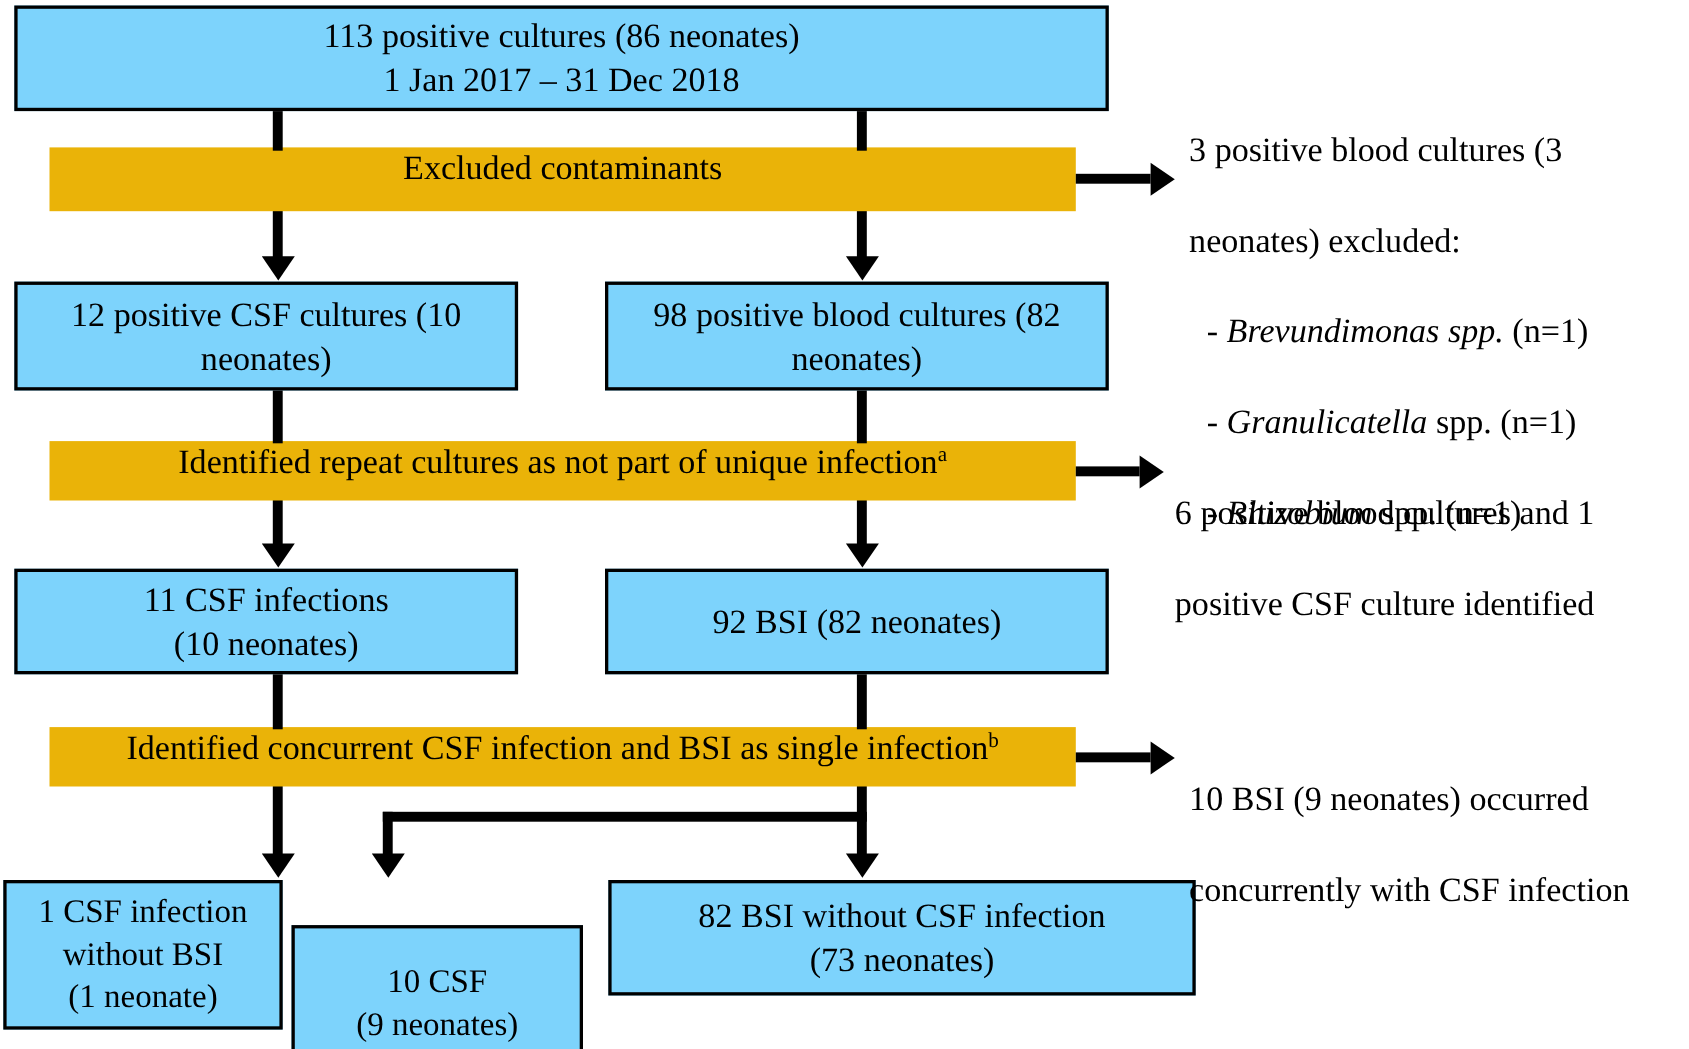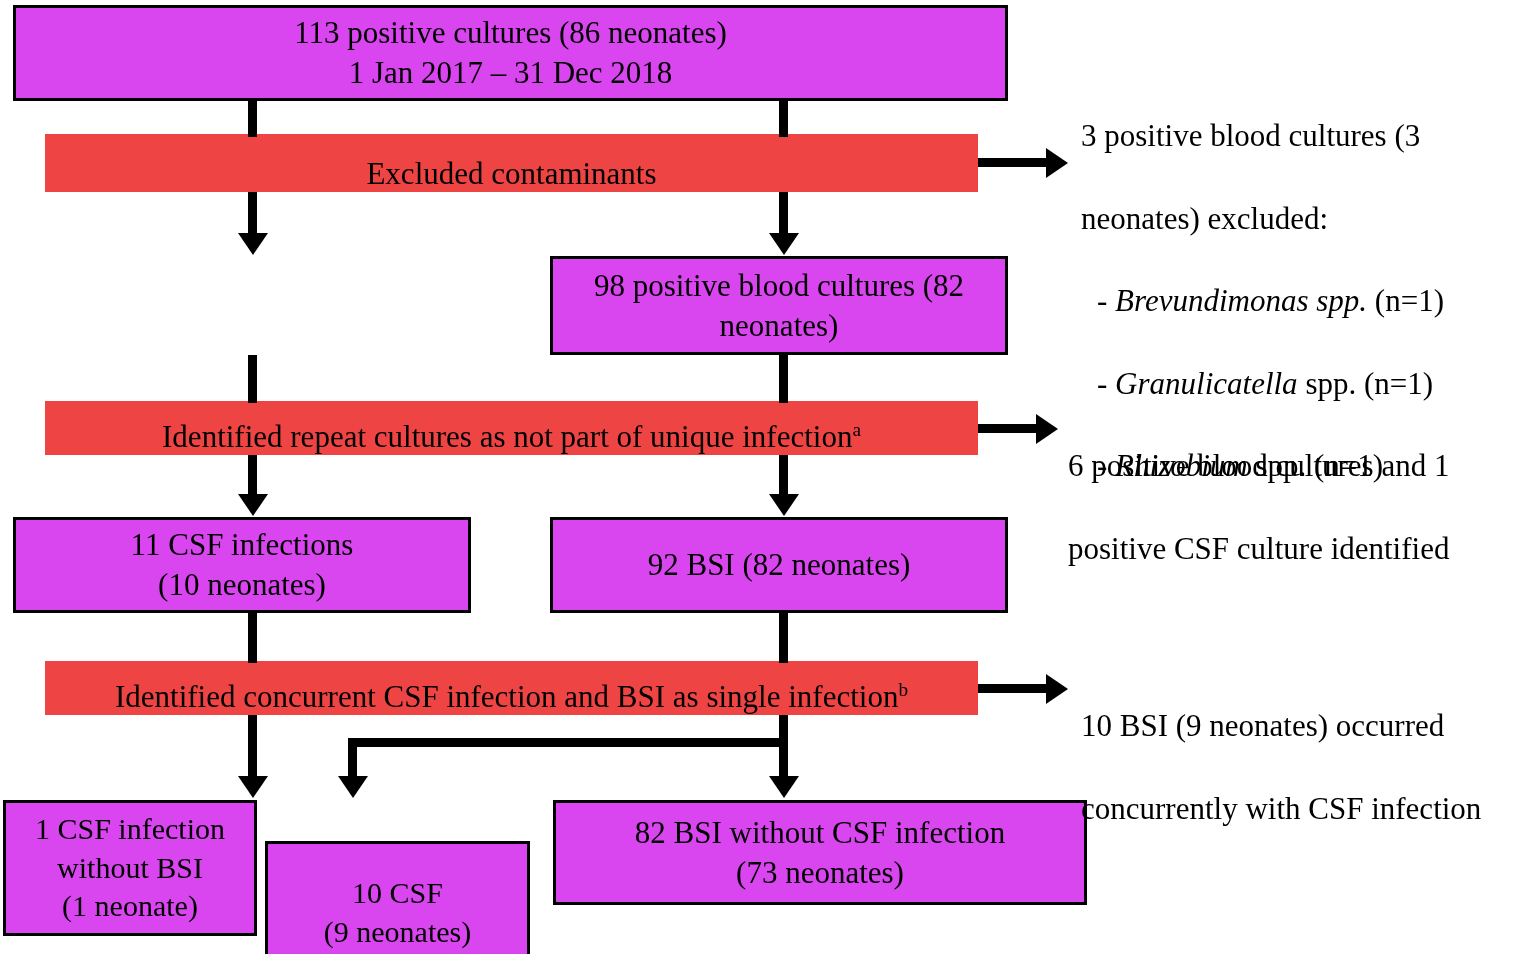--- a/index.html
+++ b/index.html
@@ -17,37 +17,37 @@
     width: 1535px;
     height: 954px;
     background: #ffffff;
     overflow: hidden;
   }
   
   .node {
     position: absolute;
     box-sizing: border-box;
     border: 3px solid #000000;
-    background: #d946ef;
+    background: #7dd3fc;
     display: flex;
     align-items: center;
     justify-content: center;
     text-align: center;
     font-size: 31px;
     line-height: 1.28;
     padding: 2px 8px;
     z-index: 3;
   }
   
   .bar {
     position: absolute;
     box-sizing: border-box;
-    background: #ef4444;
+    background: #eab308;
     display: flex;
-    align-items: flex-end;
+    align-items: flex-start;
     justify-content: center;
     text-align: center;
     font-size: 31px;
     line-height: 1.2;
     z-index: 2;
   }
   .bar .sup {
     font-size: 0.62em;
     vertical-align: super;
     line-height: 0;
@@ -127,20 +127,23 @@
     <span class="sub-line"><span>- </span><span class="ital">Brevundimonas spp.</span><span> (n=1)</span></span>
     <span class="sub-line"><span>- </span><span class="ital">Granulicatella</span><span> spp. (n=1)</span></span>
     <span class="sub-line"><span>- </span><span class="ital">Rhizobium</span><span> spp. (n=1)</span></span>
   </div>
 
   <div class="vline" style="left:248px; top:190px; height:46px;"></div>
   <div class="arrowhead-down" style="left:238px; top:233px;"></div>
   <div class="vline" style="left:779px; top:190px; height:46px;"></div>
   <div class="arrowhead-down" style="left:769px; top:233px;"></div>
 
+  <div class="node" style="left:13px; top:256px; width:458px; height:99px;">
+    <span>12 positive CSF cultures (10 neonates)</span>
+  </div>
 
   <div class="node" style="left:550px; top:256px; width:458px; height:99px;">
     <span>98 positive blood cultures (82 neonates)</span>
   </div>
 
   <div class="vline over" style="left:248px; top:355px; height:48px;"></div>
   <div class="vline over" style="left:779px; top:355px; height:48px;"></div>
 
   <div class="bar" style="left:45px; top:401px; width:933px; height:54px;">
     <span>

